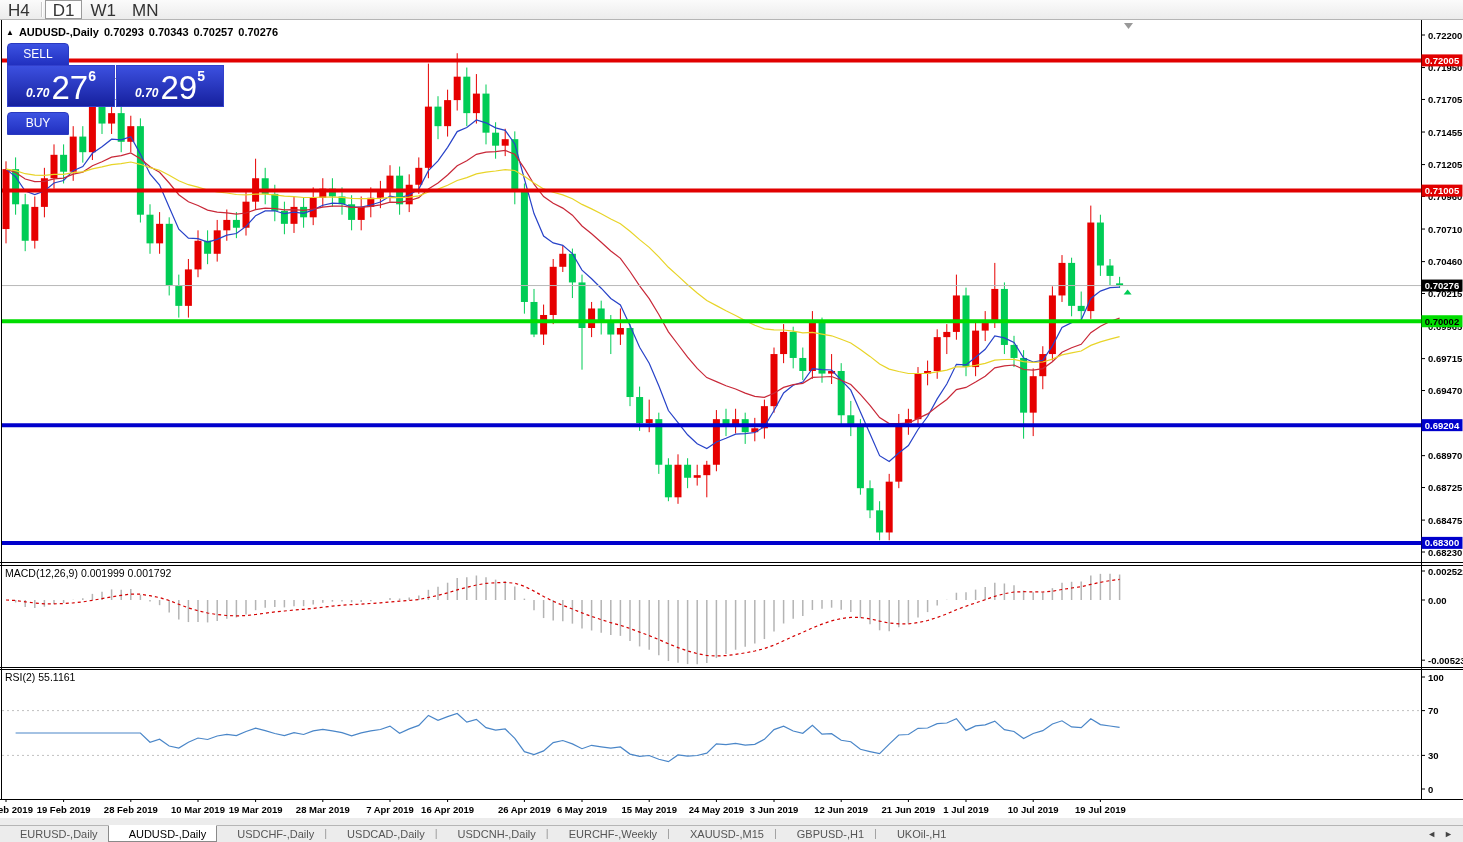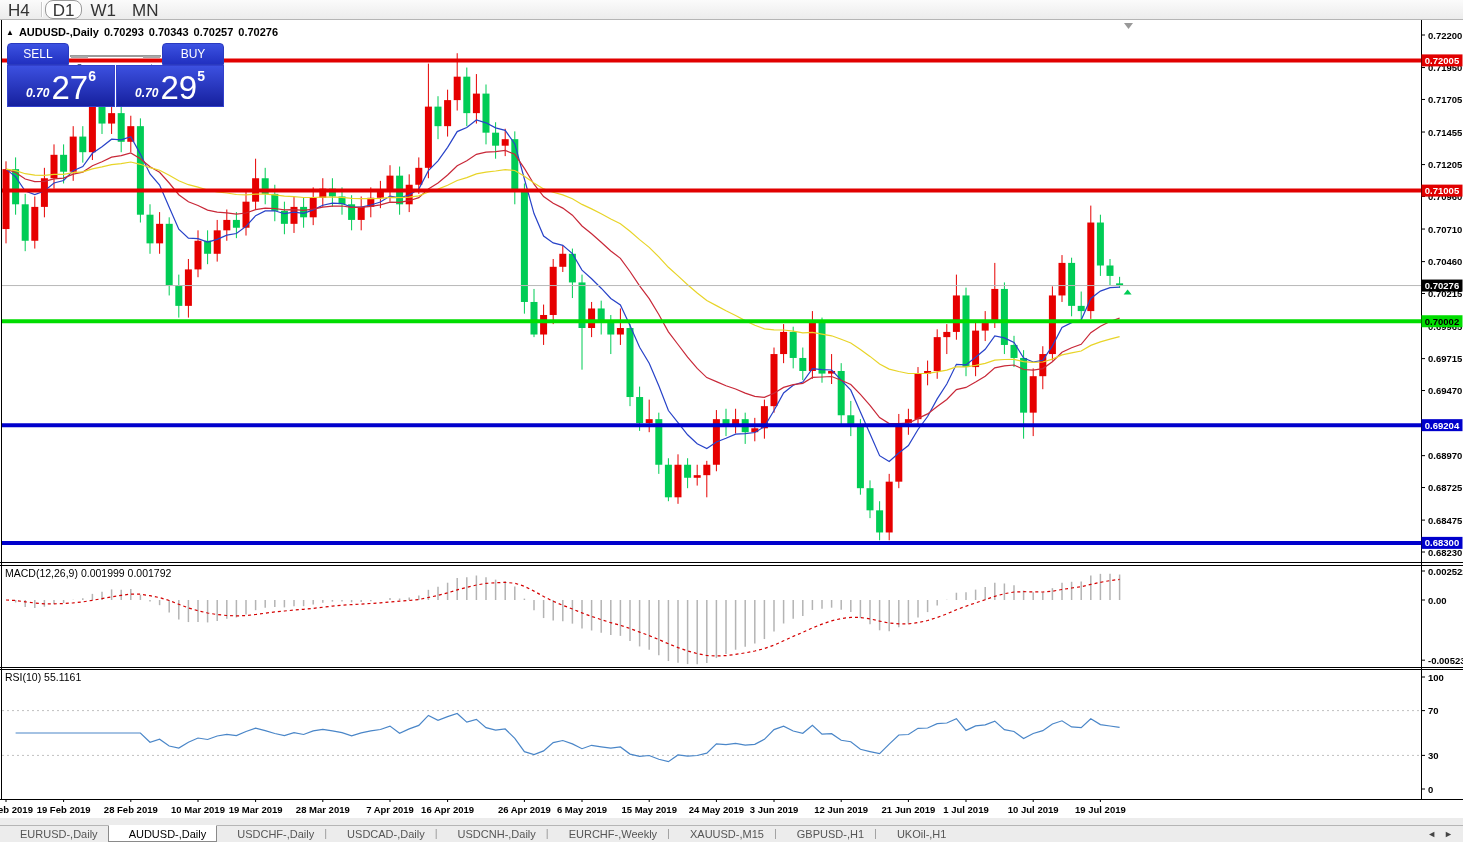--- a/index.html
+++ b/index.html
@@ -3,32 +3,32 @@
 <meta charset="utf-8">
 <style>
   * { margin:0; padding:0; box-sizing:border-box; }
   html,body { width:1463px; height:842px; overflow:hidden; background:#f0f0f0;
               font-family:"Liberation Sans", sans-serif; }
   
   .toolbar { position:absolute; left:0; top:0; width:1463px; height:20px;
              background:linear-gradient(#fbfbfb,#ececec); border-bottom:1px solid #b5b5b5;
              display:flex; align-items:stretch; font-size:17px; color:#333; }
   .tf-btn { padding:2px 7px 0 7px; cursor:default; border:1px solid transparent; line-height:16px; }
-  .tf-btn.active { background:#fdfdfd; border:1px solid #9a9a9a; border-radius:8px; }
+  .tf-btn.active { background:#fdfdfd; border:1px solid #9a9a9a; border-radius:0; }
   .tb-sep { width:1px; background:#c9c9c9; margin:2px 3px; box-shadow:1px 0 0 #fff; }
   
   .chart-wrap { position:absolute; left:0; top:20px; width:1463px; height:798px;
                 background:#fff; border-bottom:1px solid #8a8a8a; }
   .chart-wrap svg { position:absolute; left:0; top:0; }
   .ohlc-header { position:absolute; left:6px; top:6px; font-size:11px; font-weight:bold;
                  color:#000; display:flex; gap:5px; align-items:center; z-index:5; }
   .ohlc-header .tri { font-size:8px; }
   
   .trade-widget { position:absolute; left:7px; top:23px; width:217px; z-index:6; }
-  .tw-row1 { display:flex; height:22px; }
+  .tw-row1 { display:flex; height:22px;flex-direction:column; }
   .btn-sell,.btn-buy { width:62px; color:#fff; font-size:12px; text-align:center; line-height:21px;
         background:linear-gradient(#3c52e2,#2130c0); border:1px solid #2a3ac0;
         border-radius:4px 4px 0 0; cursor:pointer; }
   .tw-spin { flex:1; display:flex; background:#fff; border:1px solid #9a9a9a; margin:12px 1px; }
   .spin-btn { width:17px; background:linear-gradient(#f6f6f6,#dcdcdc); border:1px solid #aaa;
               font-size:7px; color:#567; text-align:center; line-height:18px; cursor:pointer; }
   .tw-vol { flex:1; border:none; outline:none; font-size:13px; text-align:right; padding-right:14px; width:50px;
             font-family:"Liberation Sans",sans-serif; }
   .tw-row2 { display:flex; height:42px; gap:1px; }
   .price-panel { flex:1; background:linear-gradient(#3c50e0,#16209e); border:1px solid #3240cc;
@@ -565,21 +565,21 @@
         <span class="pp-big">29</span>
         <span class="pp-sup">5</span>
       </div>
     </div>
   </div>
 
   <div class="ind-label" style="left:5px;top:547px">
     <span>MACD(12,26,9)</span> <span>0.001999 0.001792</span>
   </div>
   <div class="ind-label" style="left:5px;top:651px">
-    <span>RSI(10)</span> <span>55.1161</span>
+    <span>RSI(2)</span> <span>55.1161</span>
   </div>
 </div>
 
 <div class="gap-strip"></div>
 
 <div class="tabbar" id="tabbar">
     <div class="tab">EURUSD-,Daily</div>
     <div class="tab active">AUDUSD-,Daily</div>
     <div class="tab">USDCHF-,Daily</div>
     <div class="tab-sep">|</div>

